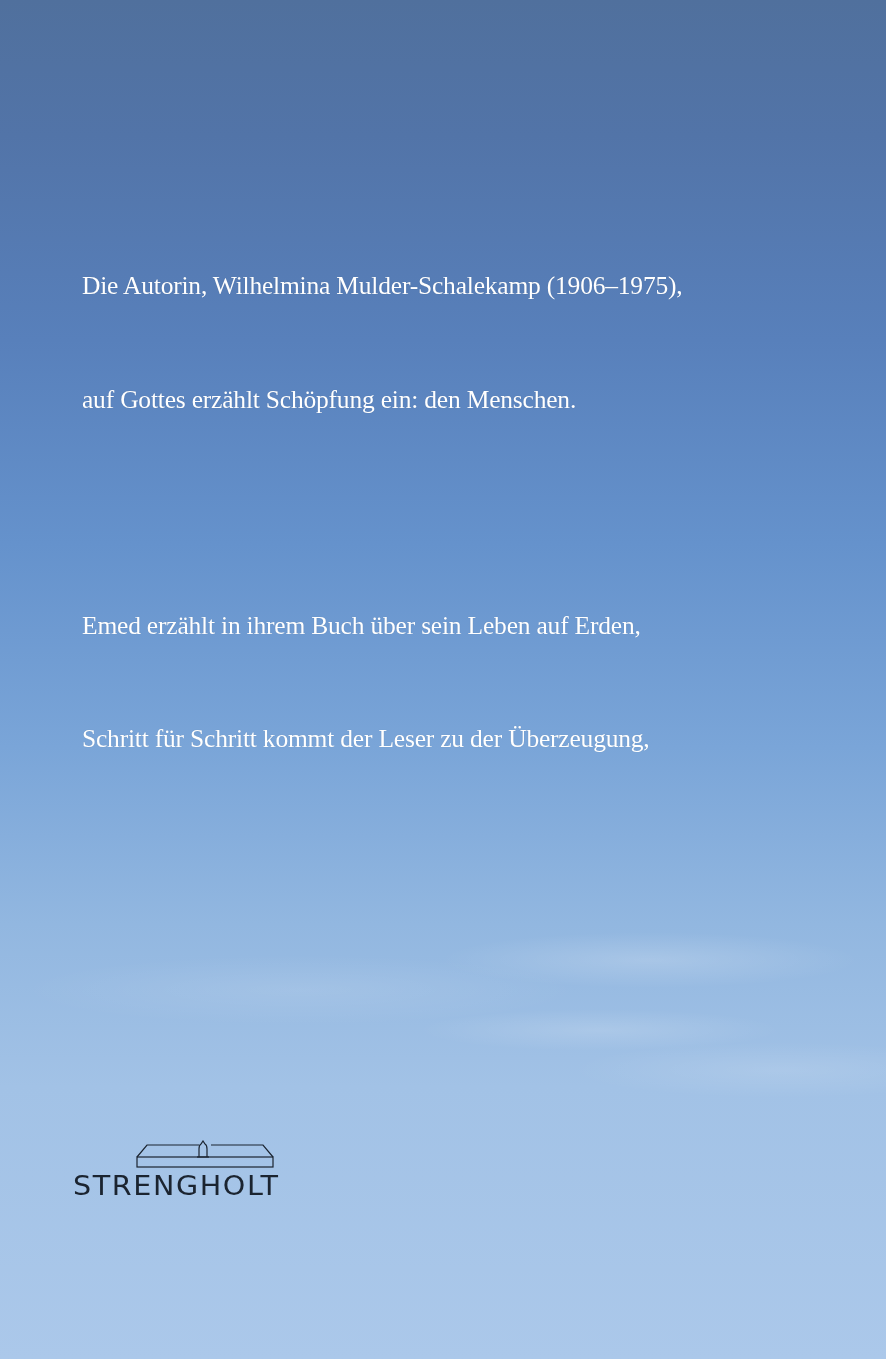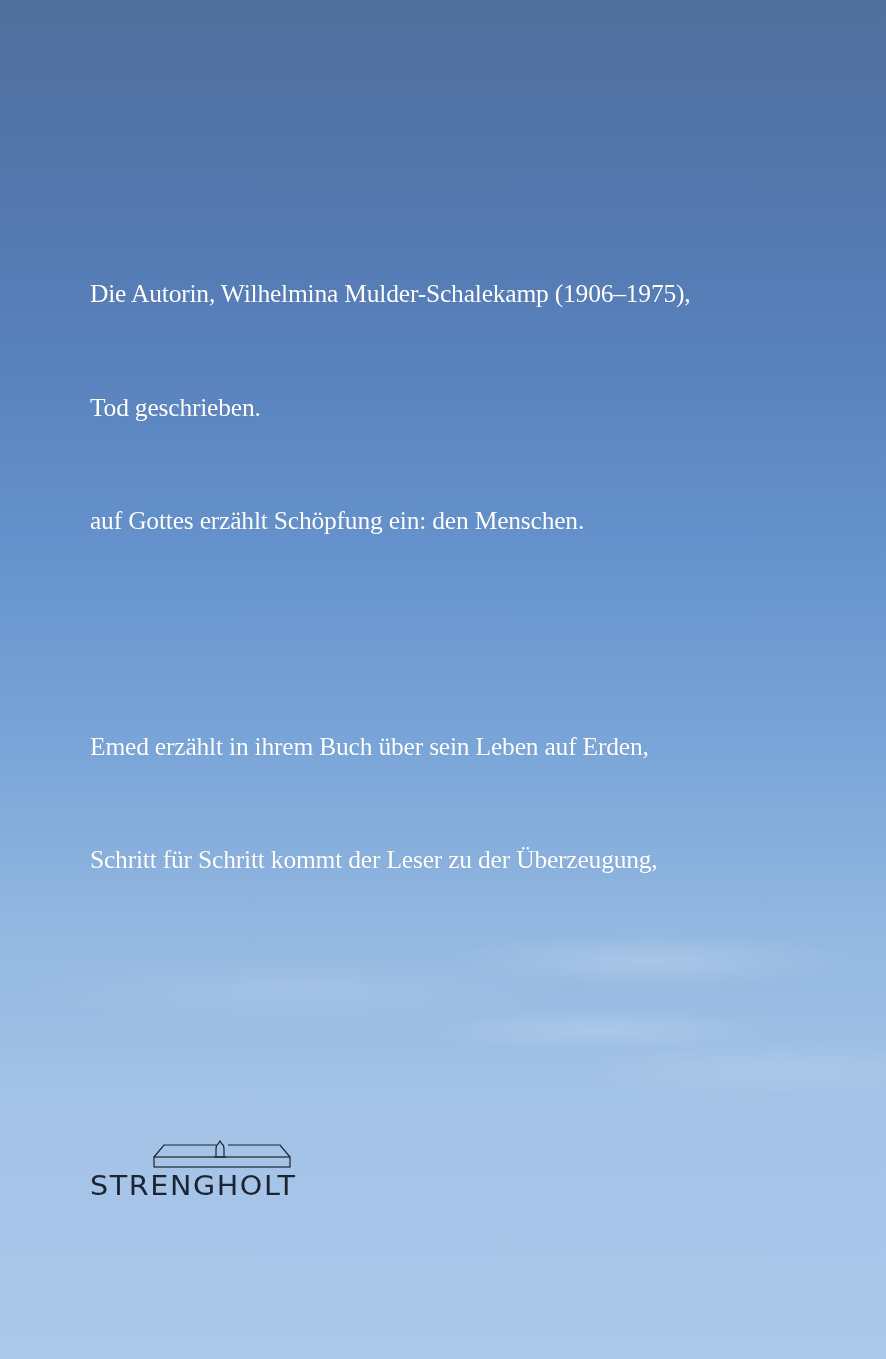--- a/index.html
+++ b/index.html
@@ -27,43 +27,42 @@
     }
     .text-block {
       position: absolute; left: 74px; top: 184px; width: 760px;
       color: #ffffff;
       font-family: "Liberation Serif", "DejaVu Serif", serif;
       font-size: 25.5px;
       line-height: 37.7px;
       letter-spacing: -0.2px;
       text-shadow: 0 0 1px rgba(0,0,0,0.15);
     }
-    .para { margin: 16px; white-space: pre; }
+    .para { margin: 8px; white-space: pre; }
     .para + .para { margin-top: 37.7px; }
     .line { display: block; height: 37.7px; }
     .logo {
-      position: absolute; left: 90px; top: 1140px; width: 270px; height: 60px;
+      position: absolute; left: 73px; top: 1140px; width: 270px; height: 60px;
     }
     .logo svg { position: absolute; left: 62px; top: 0; }
     .logo-text {
       position: absolute; left: 0; top: 30px;
       font-family: "DejaVu Sans", "Liberation Sans", sans-serif;
       font-size: 27px; letter-spacing: 1.5px; color: #1b2430;
       font-weight: normal; transform: scaleX(1.06); transform-origin: left;
     }
   </style>
 </head>
 <body>
 
 <div class="clouds"></div>
 
 <div class="text-block">
   <div class="para">
     <span class="line">Die Autorin, Wilhelmina Mulder-Schalekamp (1906–1975),</span>
-    <span class="line">Tod geschrieben.</span>
     <span class="line">auf Gottes erzählt Schöpfung ein: den Menschen.</span>
   </div>
   <div class="para">
     <span class="line">Emed erzählt in ihrem Buch über sein Leben auf Erden,</span>
     <span class="line">Schritt für Schritt kommt der Leser zu der Überzeugung,</span>
     
     
     
     
     

